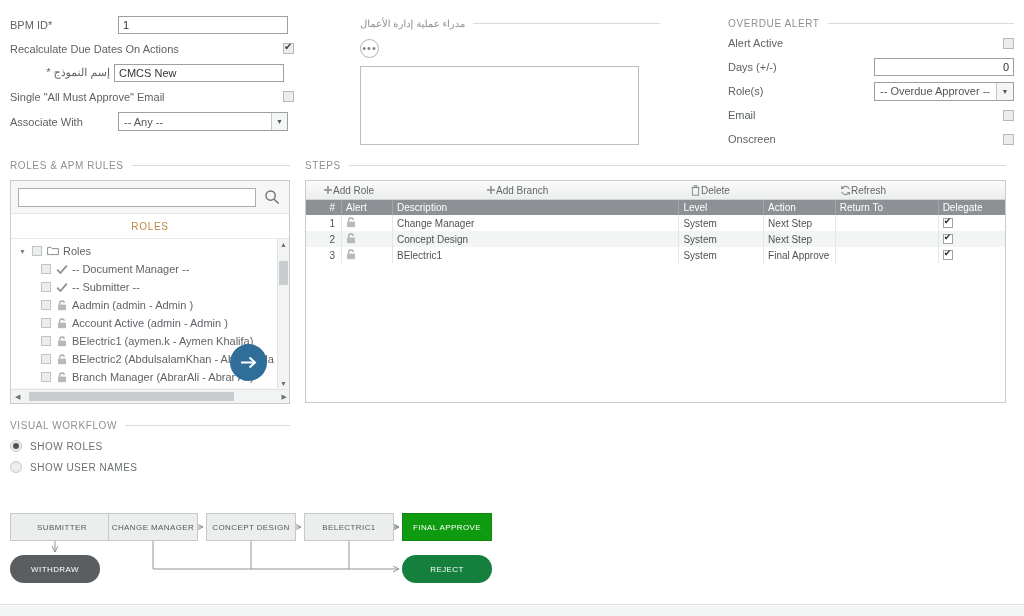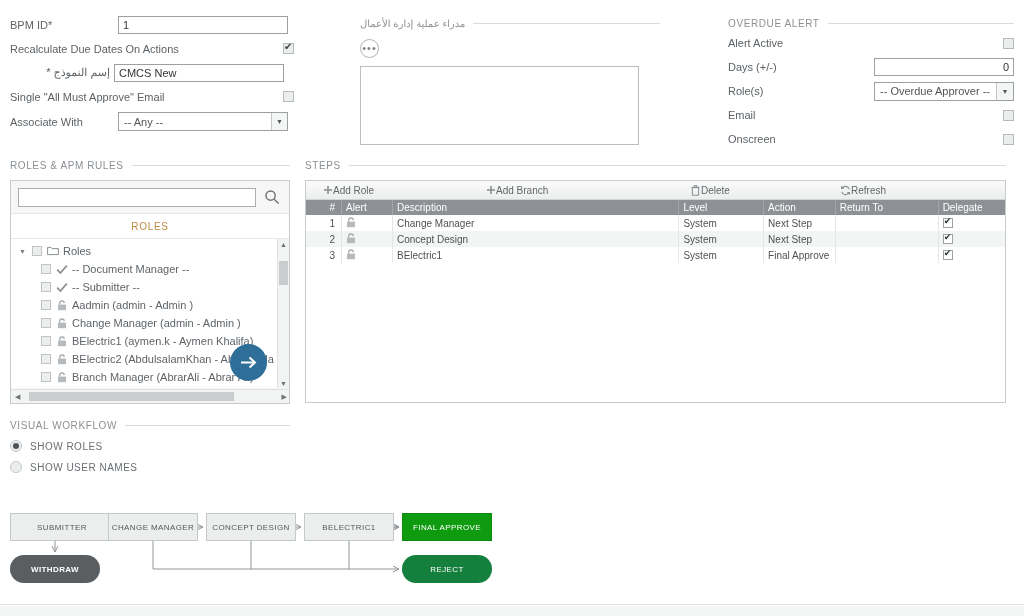--- a/index.html
+++ b/index.html
@@ -181,21 +181,21 @@
   }
   .radio .dot { width: 6px; height: 6px; border-radius: 50%; background: #4d5256; }
   .radio-row .rlbl { font-size: 10px; letter-spacing: .5px; color: #6a6f73; }
   .node {
     position: absolute; display: flex; align-items: center; justify-content: center;
     font-size: 8px; letter-spacing: .4px; color: #55595c;
     background: #eceded; border: 1px solid #c5c9cc;
   }
   .node.green { background: #0f9b0f; border-color: #0d8a0d; color: #fff; }
   .node.red { background: #15803d; border: none; color: #fff; border-radius: 17px; }
-  .node.dark { background: #5a5e60; border: none; color: #fff; border-radius: 17px; font-weight: bold; }
+  .node.dark { background: #5a5e60; border: none; color: #fff; border-radius: 17px; }
 
   .footer-line { position: absolute; left: 0; top: 604px; width: 1024px; height: 1px; background: #e0e2e3; }
   .footer { position: absolute; left: 0; top: 606px; width: 1024px; height: 10px; background: #f4f5f5; overflow: hidden; }
 </style>
 </head>
 <body>
 
 <div class="page">
 
   <div class="form-left">
@@ -326,21 +326,21 @@
         </div>
 
         <div class="tnode child">
           <span class="tcbx"></span>
           <span class="ticon">
             <svg width="10" height="11" viewBox="0 0 10 11" fill="none" stroke="#9ea3a6" stroke-width="1.2">
               <rect x="1" y="4.6" width="8" height="5.6" fill="#b6babd" stroke="none"></rect>
               <path d="M2.8 4.6V3a2.2 2.2 0 0 1 4.4 0"></path>
             </svg>
           </span>
-          <span class="tlabel">Change Manager (admin - Admin )</span>
+          <span class="tlabel">Account Active (admin - Admin )</span>
         </div>
 
         <div class="tnode child">
           <span class="tcbx"></span>
           <span class="ticon">
             <svg width="10" height="11" viewBox="0 0 10 11" fill="none" stroke="#9ea3a6" stroke-width="1.2">
               <rect x="1" y="4.6" width="8" height="5.6" fill="#b6babd" stroke="none"></rect>
               <path d="M2.8 4.6V3a2.2 2.2 0 0 1 4.4 0"></path>
             </svg>
           </span>

